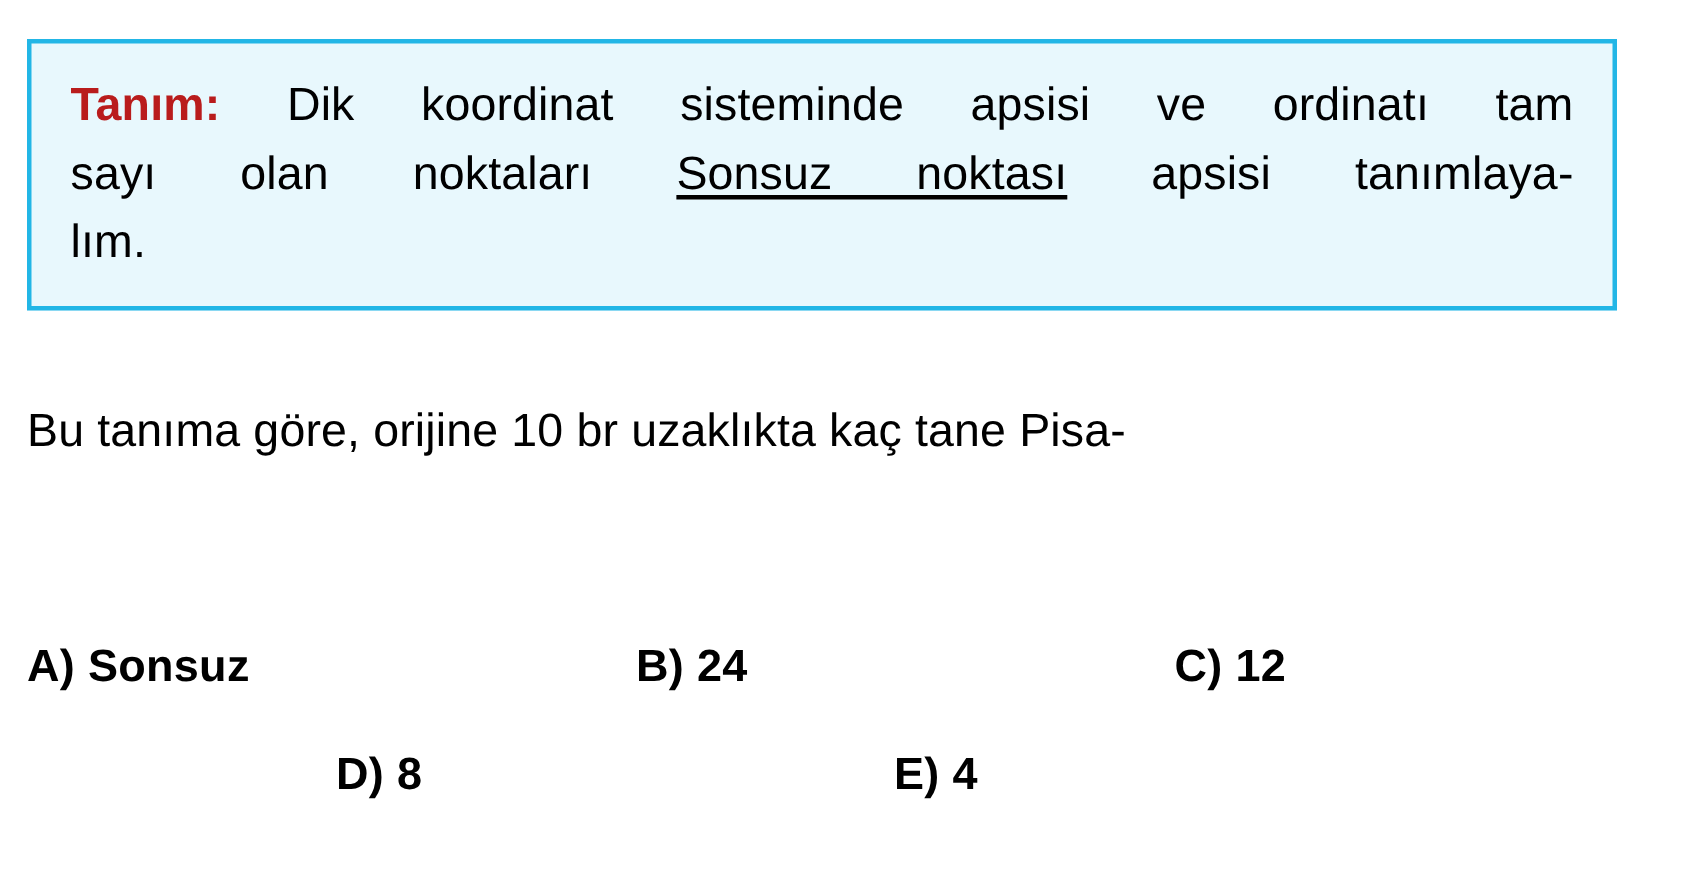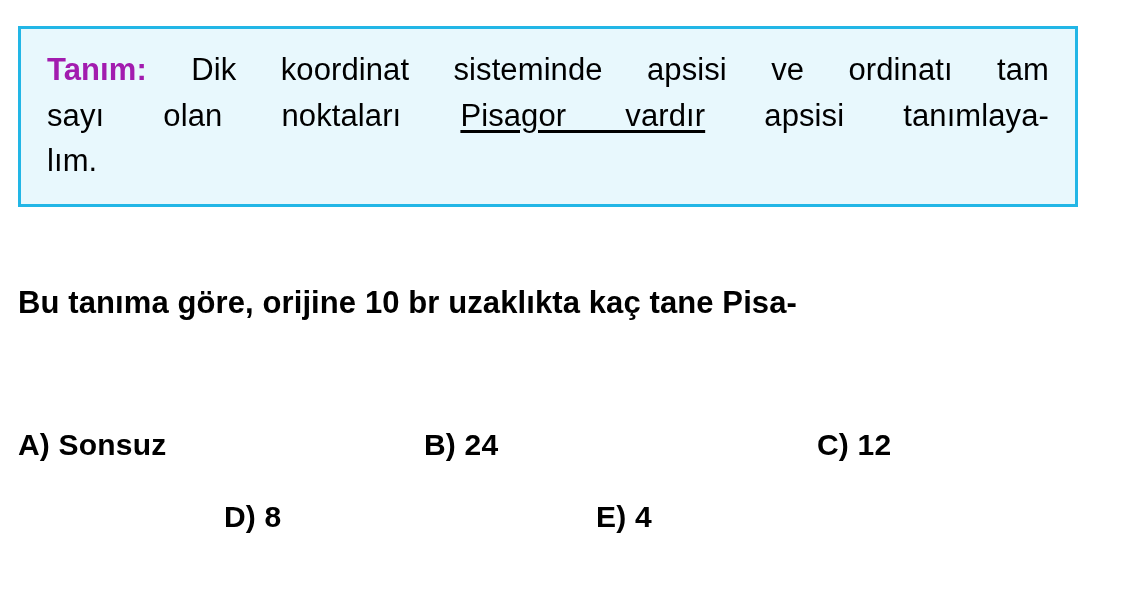--- a/index.html
+++ b/index.html
@@ -34,43 +34,43 @@
     padding: 18px 26px 20px 26px;
   }
   .definition-text {
     font-size: 31px;
     line-height: 1.47;
     text-align: justify;
     text-justify: inter-word;
     letter-spacing: 0.1px;
   }
   .definition-text .term {
-    color: #a21caf;
+    color: #b91c1c;
     font-weight: bold;
   }
   .definition-text .underlined {
     text-decoration: underline;
     text-underline-offset: 4px;
   }
   .def-line {
     display: block;
   }
   .def-line.justified {
     text-align: justify;
     text-align-last: justify;
   }
 
   
   .question {
     position: absolute;
     left: 18px;
-    top: 280px;
+    top: 264px;
     width: 1070px;
     font-size: 31px;
-    font-weight: bold;
+    font-weight: normal;
     line-height: 1.5;
     letter-spacing: 0.1px;
   }
   .q-line {
     display: block;
   }
 
   
   .options-row {
     position: absolute;
@@ -85,33 +85,33 @@
   .options-row.row2 {
     top: 500px;
   }
   .option {
     position: absolute;
     white-space: nowrap;
     font-weight: bold;
   }
   .row1 .opt-a { left: 0px; }
   .row1 .opt-b { left: 406px; }
-  .row1 .opt-c { left: 799px; }
+  .row1 .opt-c { left: 765px; }
   .row2 .opt-d { left: 206px; }
   .row2 .opt-e { left: 578px; }
 </style>
 </head>
 <body>
 
 <div class="page">
 
   <div class="definition-box">
     <div class="definition-text">
       <span class="def-line justified"><span class="term">Tanım:</span><span> Dik koordinat sisteminde apsisi ve ordinatı tam</span></span>
-      <span class="def-line justified"><span>sayı olan noktaları </span><span class="underlined">Pisagor vardır</span><span> apsisi tanımlaya-</span></span>
+      <span class="def-line justified"><span>sayı olan noktaları </span><span class="underlined">Sonsuz noktası</span><span> apsisi tanımlaya-</span></span>
       <span class="def-line">lım.</span>
     </div>
   </div>
 
   <div class="question">
     <span class="q-line">Bu tanıma göre, orijine 10 br uzaklıkta kaç tane Pisa-</span>
   </div>
 
   <div class="options-row row1">
     <span class="option opt-a">A) Sonsuz</span>

